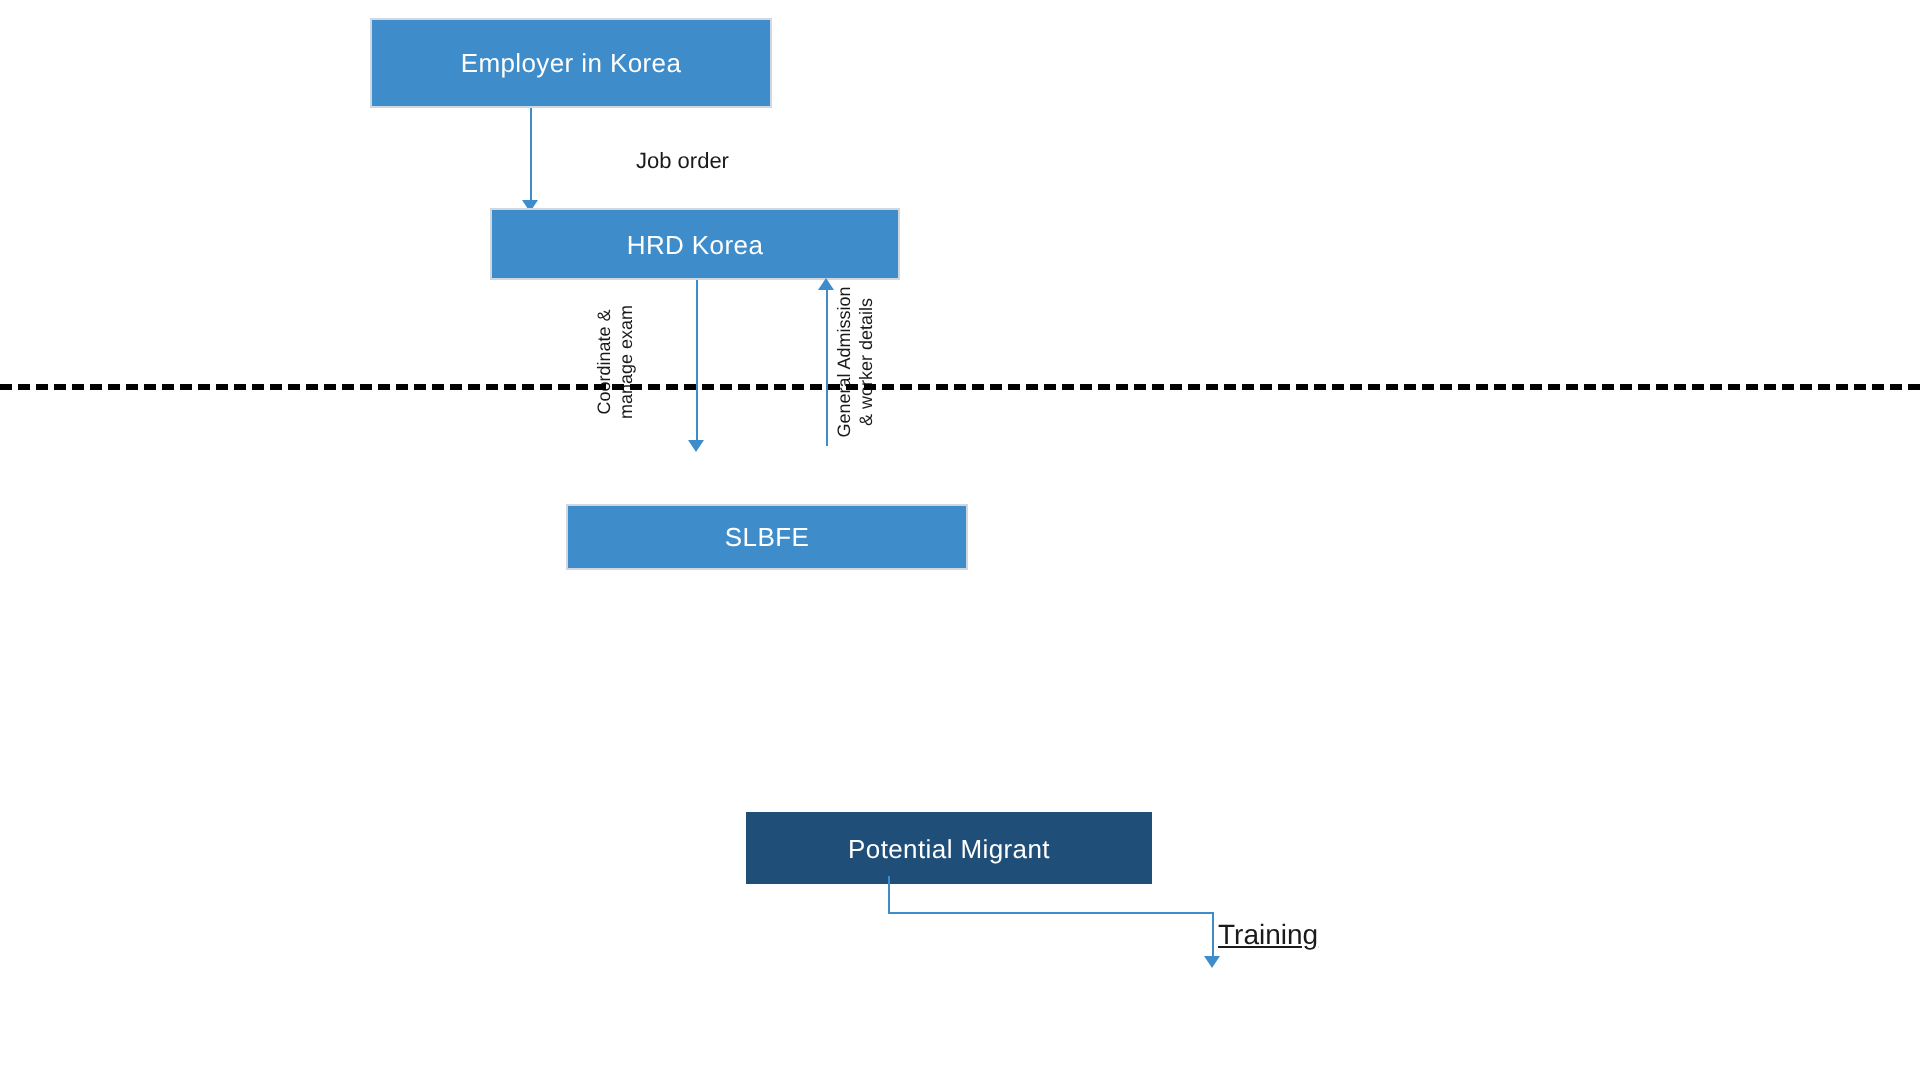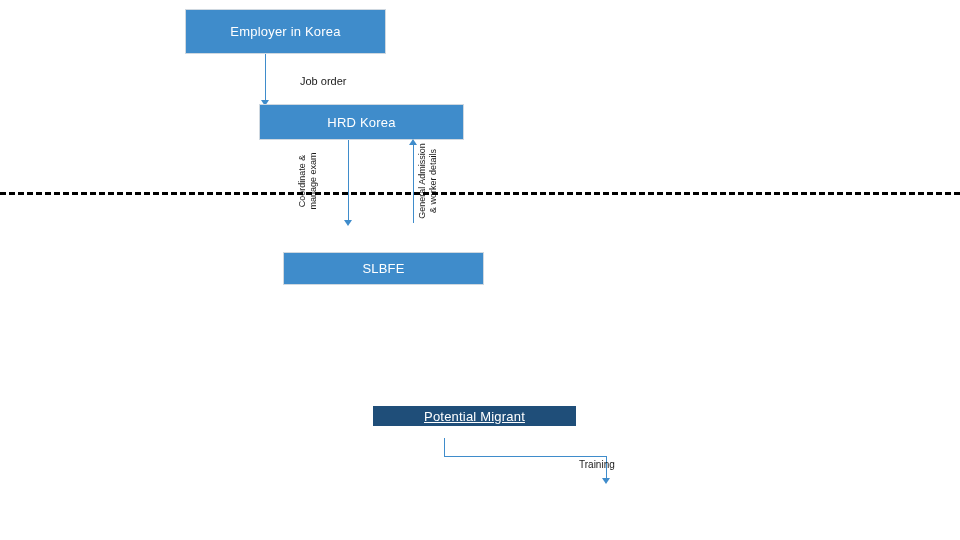--- a/index.html
+++ b/index.html
@@ -37,38 +37,37 @@
     background: #1f4e79;
     border: 1px solid #1f4e79;
   }
   #box-employer {
     left: 185px;
     top: 9px;
     width: 201px;
     height: 45px;
   }
   #box-hrd {
-    left: 259px;
+    left: 245px;
     top: 104px;
     width: 205px;
     height: 36px;
   }
   #box-slbfe {
     left: 283px;
     top: 226px;
     width: 201px;
     height: 33px;
     margin-top: 26px;
   }
   #box-migrant {
     left: 373px;
     top: 406px;
     width: 203px;
-    height: 20px;
-    text-decoration: underline;
+    height: 36px;
   }
   #box-pvt {
     left: 525px;
     top: 483px;
     width: 165px;
     height: 30px;
   }
   
   .vline {
     position: absolute;
@@ -92,21 +91,21 @@
     left: 265px;
     top: 54px;
     height: 48px;
   }
   #conn1-arrow {
     left: 261px;
     top: 100px;
   }
   #label-joborder {
     position: absolute;
-    left: 300px;
+    left: 318px;
     top: 75px;
     font-size: 11px;
     color: #1a1a1a;
     white-space: nowrap;
   }
   #conn2-line {
     left: 348px;
     top: 140px;
     height: 82px;
   }
@@ -174,25 +173,26 @@
     top: 456px;
     height: 24px;
     background: #3f8ccb;
   }
   #conn4-arrow {
     left: 602px;
     top: 478px;
   }
   #label-training {
     position: absolute;
-    left: 579px;
+    left: 609px;
     top: 459px;
-    font-size: 10px;
+    font-size: 14px;
     color: #1a1a1a;
     white-space: nowrap;
+    text-decoration: underline;
   }
 </style>
 </head>
 <body>
 
 <div id="canvas">
 
   <div class="box blue" id="box-employer">
     <span>Employer in Korea</span>
   </div>

